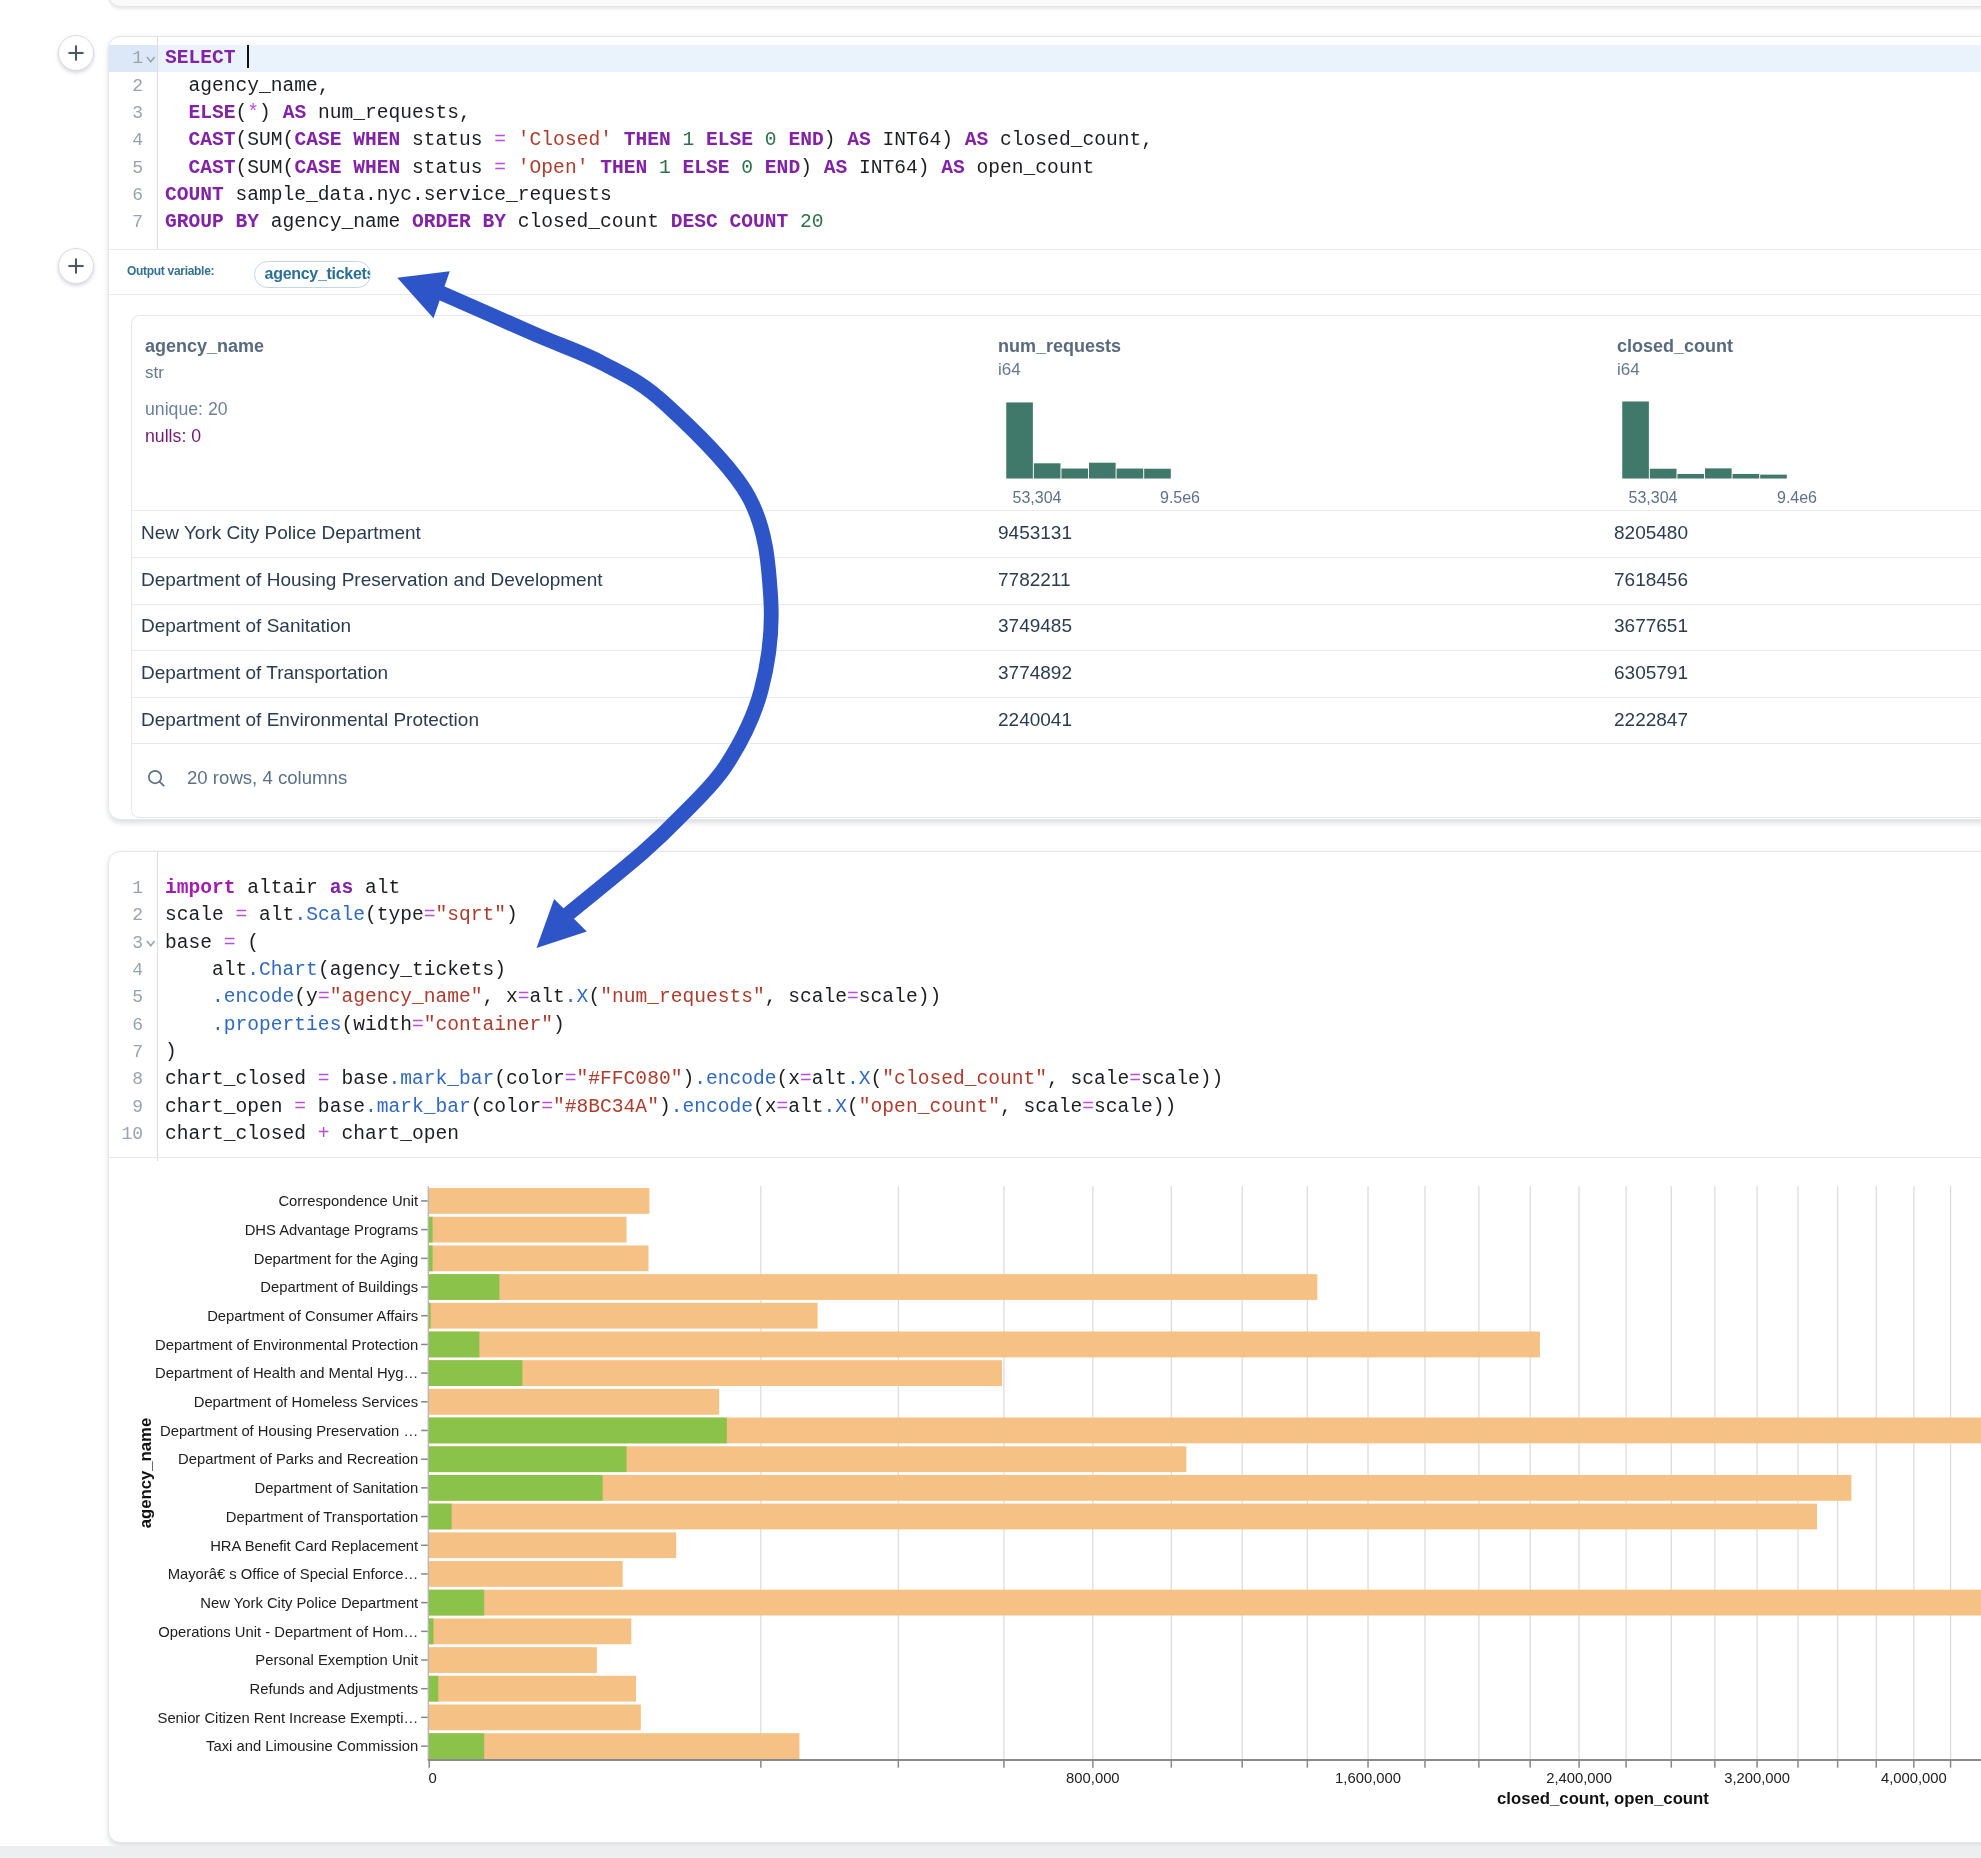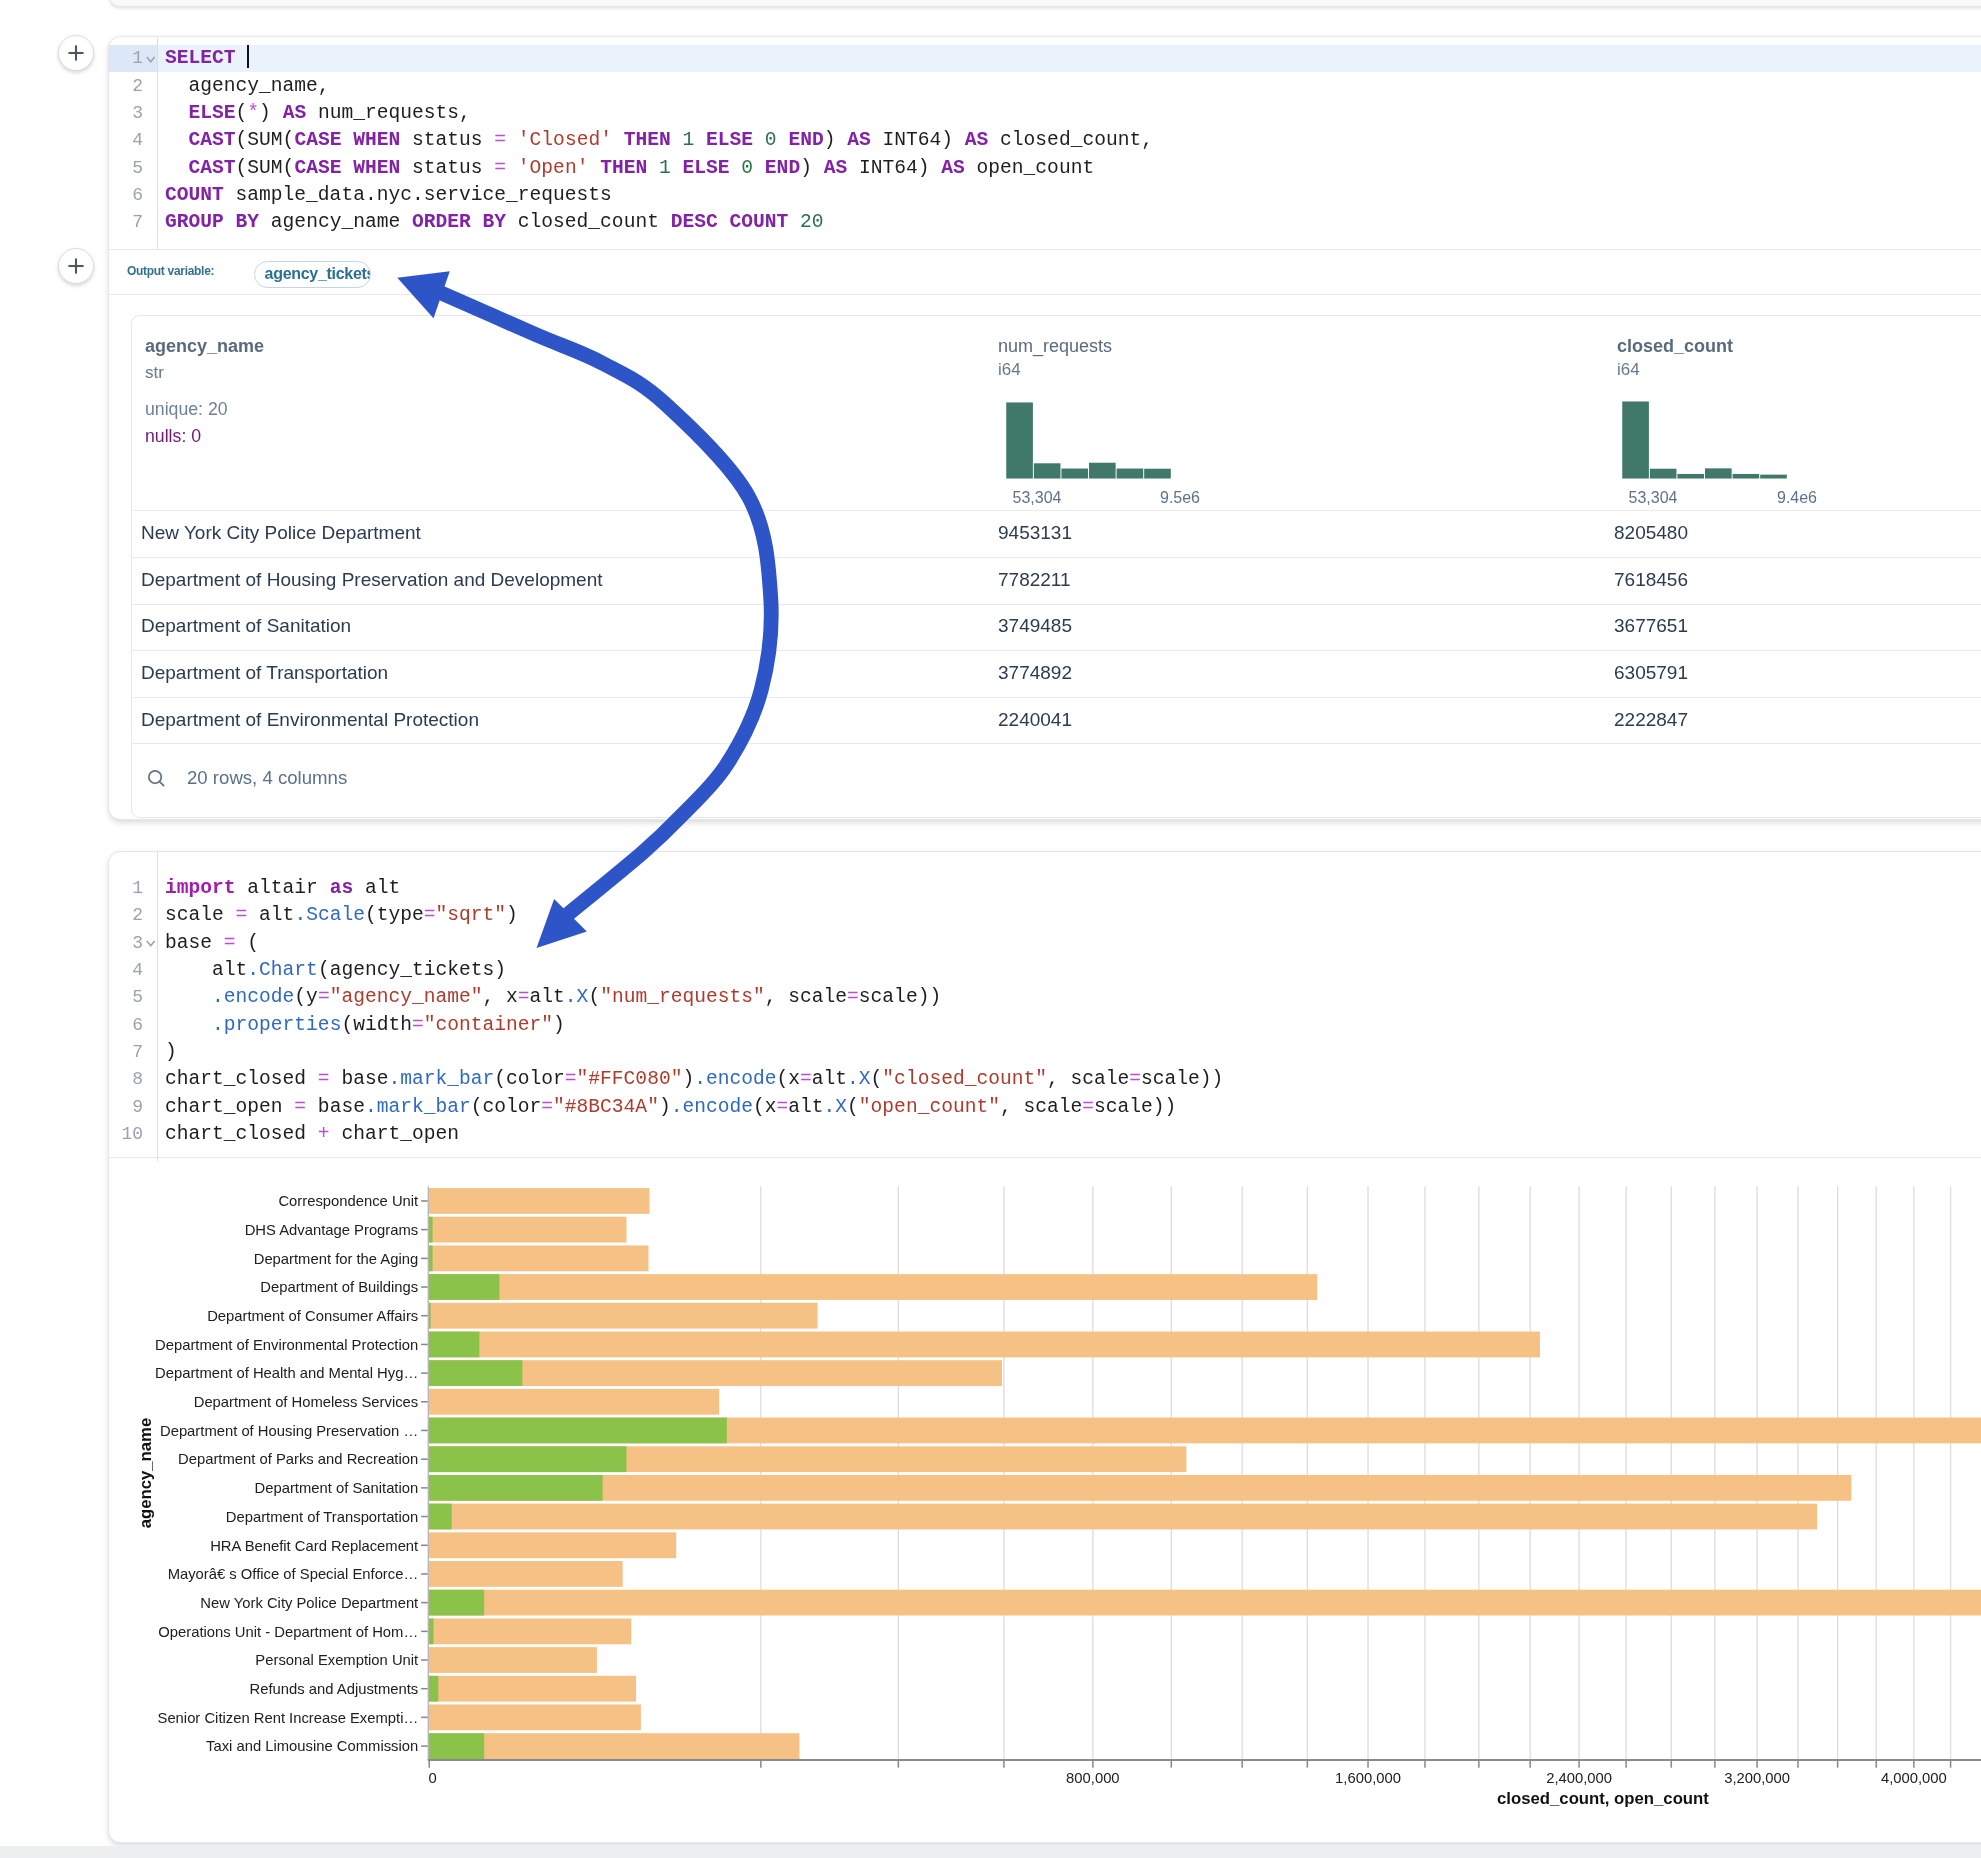--- a/index.html
+++ b/index.html
@@ -49,21 +49,21 @@
 <div class="code" style="left:165px;top:209px"><b style="color:#8223a6">GROUP</b> <b style="color:#8223a6">BY</b> agency_name <b style="color:#8223a6">ORDER</b> <b style="color:#8223a6">BY</b> closed_count <b style="color:#8223a6">DESC</b> <b style="color:#8223a6">COUNT</b> <span style="color:#2c7049">20</span></div>
 <div style="position:absolute;left:109px;top:249px;width:1873px;height:1px;background:#e7e8ea"></div>
 <div style="position:absolute;left:127px;top:264px;font-size:12px;letter-spacing:-0.3px;font-weight:bold;color:#33708f">Output variable:&nbsp;</div>
 <div style="position:absolute;left:254px;top:261px;width:117px;height:27px;border:1.4px solid #c3d6e3;border-radius:13.4px;overflow:hidden;font-size:16px;letter-spacing:-0.3px;font-weight:bold;color:#2a6f94;line-height:24px;padding-left:9.6px;white-space:nowrap">agency_tickets</div>
 <div style="position:absolute;left:109px;top:294px;width:1873px;height:1px;background:#e7e8ea"></div>
 <div style="position:absolute;left:131px;top:315px;width:1879px;height:503px;background:#fff;border:1px solid #e4e6ea;border-radius:8.6px"></div>
 <div style="position:absolute;left:145px;top:336px;font-size:18px;font-weight:bold;color:#5a6a7e">agency_name</div>
 <div style="position:absolute;left:145px;top:363px;font-size:17px;color:#67798e">str</div>
 <div style="position:absolute;left:145px;top:399px;font-size:17.7px;color:#6e8098">unique: 20</div>
 <div style="position:absolute;left:145px;top:426px;font-size:17.7px;color:#701a75">nulls: 0</div>
-<div style="position:absolute;left:998px;top:336px;font-size:18px;font-weight:normal;color:#5a6a7e">num_requests</div>
+<div style="position:absolute;left:998px;top:336px;font-size:18px;font-weight:bold;color:#5a6a7e">num_requests</div>
 <div style="position:absolute;left:998px;top:360px;font-size:17px;color:#67798e">i64</div>
 <svg style="position:absolute;left:1006px;top:401px" width="166" height="78" viewBox="0 0 174 82">
     <rect x="0" y="1.5" width="28" height="80.0" fill="#40796a"></rect>
     <rect x="29" y="65.5" width="28" height="16.0" fill="#40796a"></rect>
     <rect x="58" y="71.0" width="28" height="10.5" fill="#40796a"></rect>
     <rect x="87" y="64.9" width="28" height="16.6" fill="#40796a"></rect>
     <rect x="116" y="71.0" width="28" height="10.5" fill="#40796a"></rect>
     <rect x="145" y="71.2" width="28" height="10.3" fill="#40796a"></rect>
   </svg>
 <div style="position:absolute;left:1037px;top:489px;transform:translateX(-50%);font-size:16px;color:#5f718a">53,304</div>

